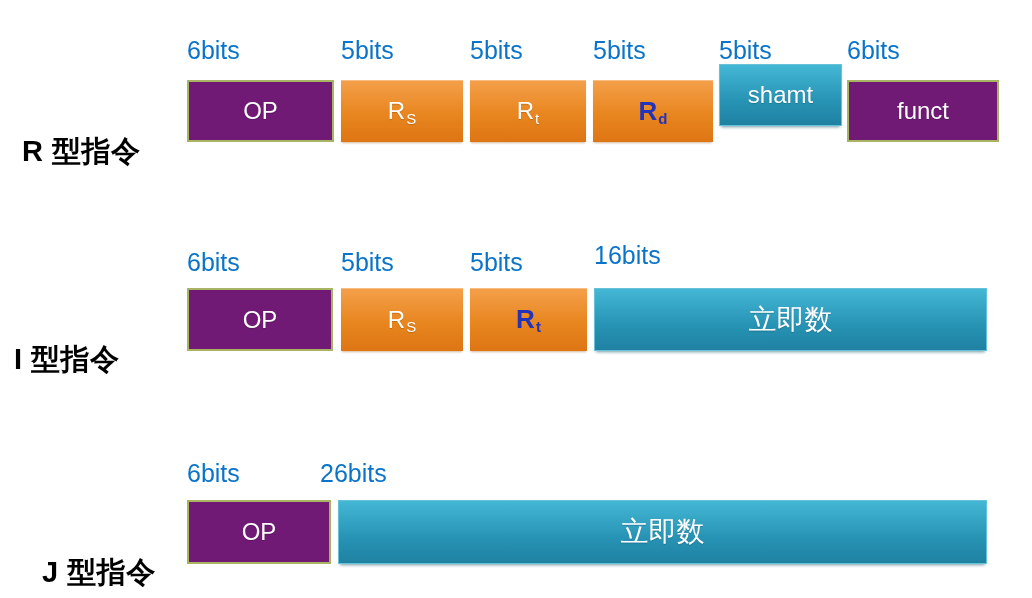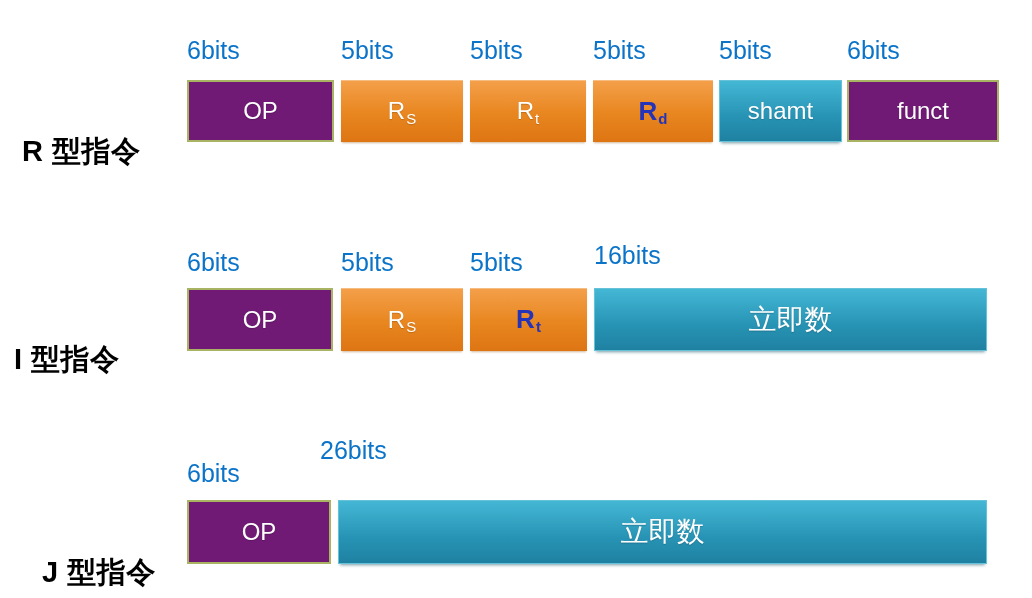--- a/index.html
+++ b/index.html
@@ -62,21 +62,21 @@
       <span class="sub">S</span>
   </div>
   <div class="box orange" style="left:470px;top:80px;width:116px;height:62px">
     <span>R</span>
       <span class="sub">t</span>
   </div>
   <div class="box orange" style="left:593px;top:80px;width:120px;height:62px">
     <span class="hl">R</span>
       <span class="sub hl-sub">d</span>
   </div>
-  <div class="box teal" style="left:719px;top:80px;width:123px;height:62px">
+  <div class="box teal" style="left:719px;top:64px;width:123px;height:62px">
     <span>shamt</span>
   </div>
   <div class="box blue" style="left:847px;top:80px;width:152px;height:62px">
     <span>funct</span>
   </div>
 
   <div class="type-label" style="left:14px;top:300px">I 型指令</div>
 
   <div class="bits" style="left:187px;top:248px;width:146px">6bits</div>
   <div class="bits" style="left:341px;top:248px;width:122px">5bits</div>
@@ -94,21 +94,21 @@
     <span class="hl">R</span>
       <span class="sub hl-sub">t</span>
   </div>
   <div class="box teal" style="left:594px;top:288px;width:393px;height:63px">
     <span class="cjk">立即数</span>
   </div>
 
   <div class="type-label" style="left:42px;top:513px">J 型指令</div>
 
   <div class="bits" style="left:187px;top:459px;width:144px">6bits</div>
-  <div class="bits" style="left:338px;top:436px;width:649px;transform:translateX(-18px)">26bits</div>
+  <div class="bits" style="left:338px;top:459px;width:649px;transform:translateX(-18px)">26bits</div>
 
   <div class="box blue" style="left:187px;top:500px;width:144px;height:64px">
     <span>OP</span>
   </div>
   <div class="box teal" style="left:338px;top:500px;width:649px;height:64px">
     <span class="cjk">立即数</span>
   </div>
 
 </div>
 

